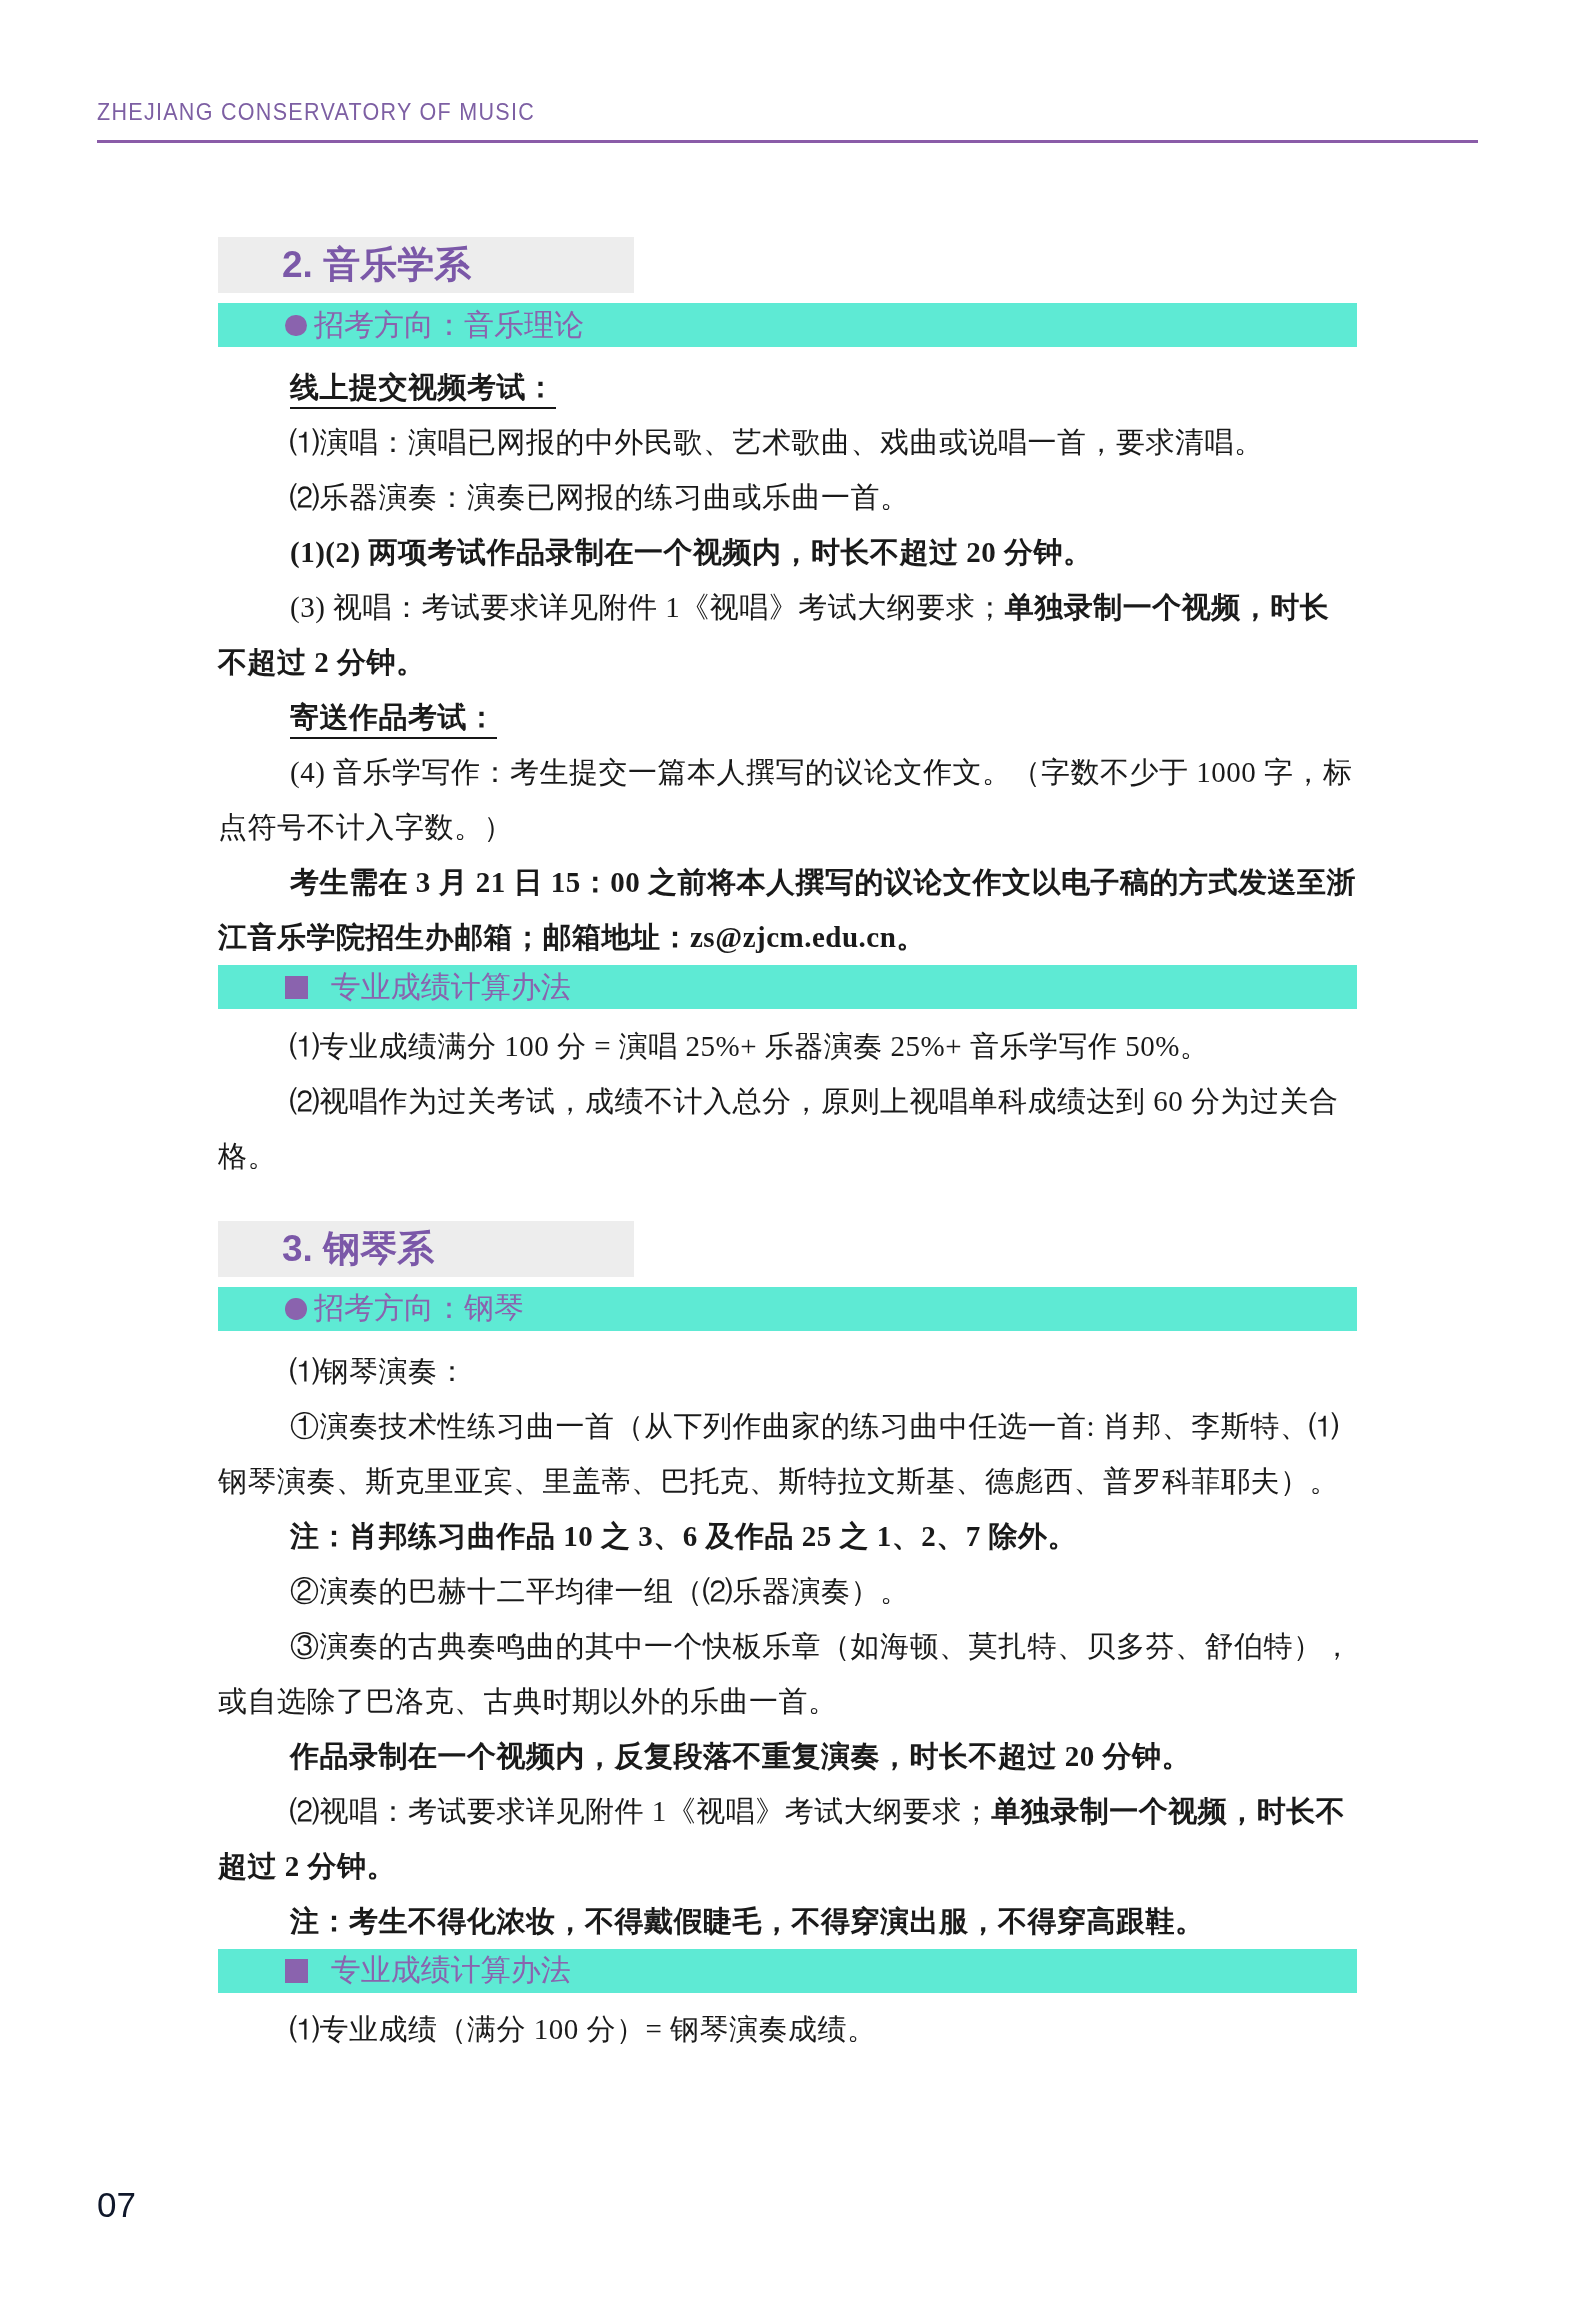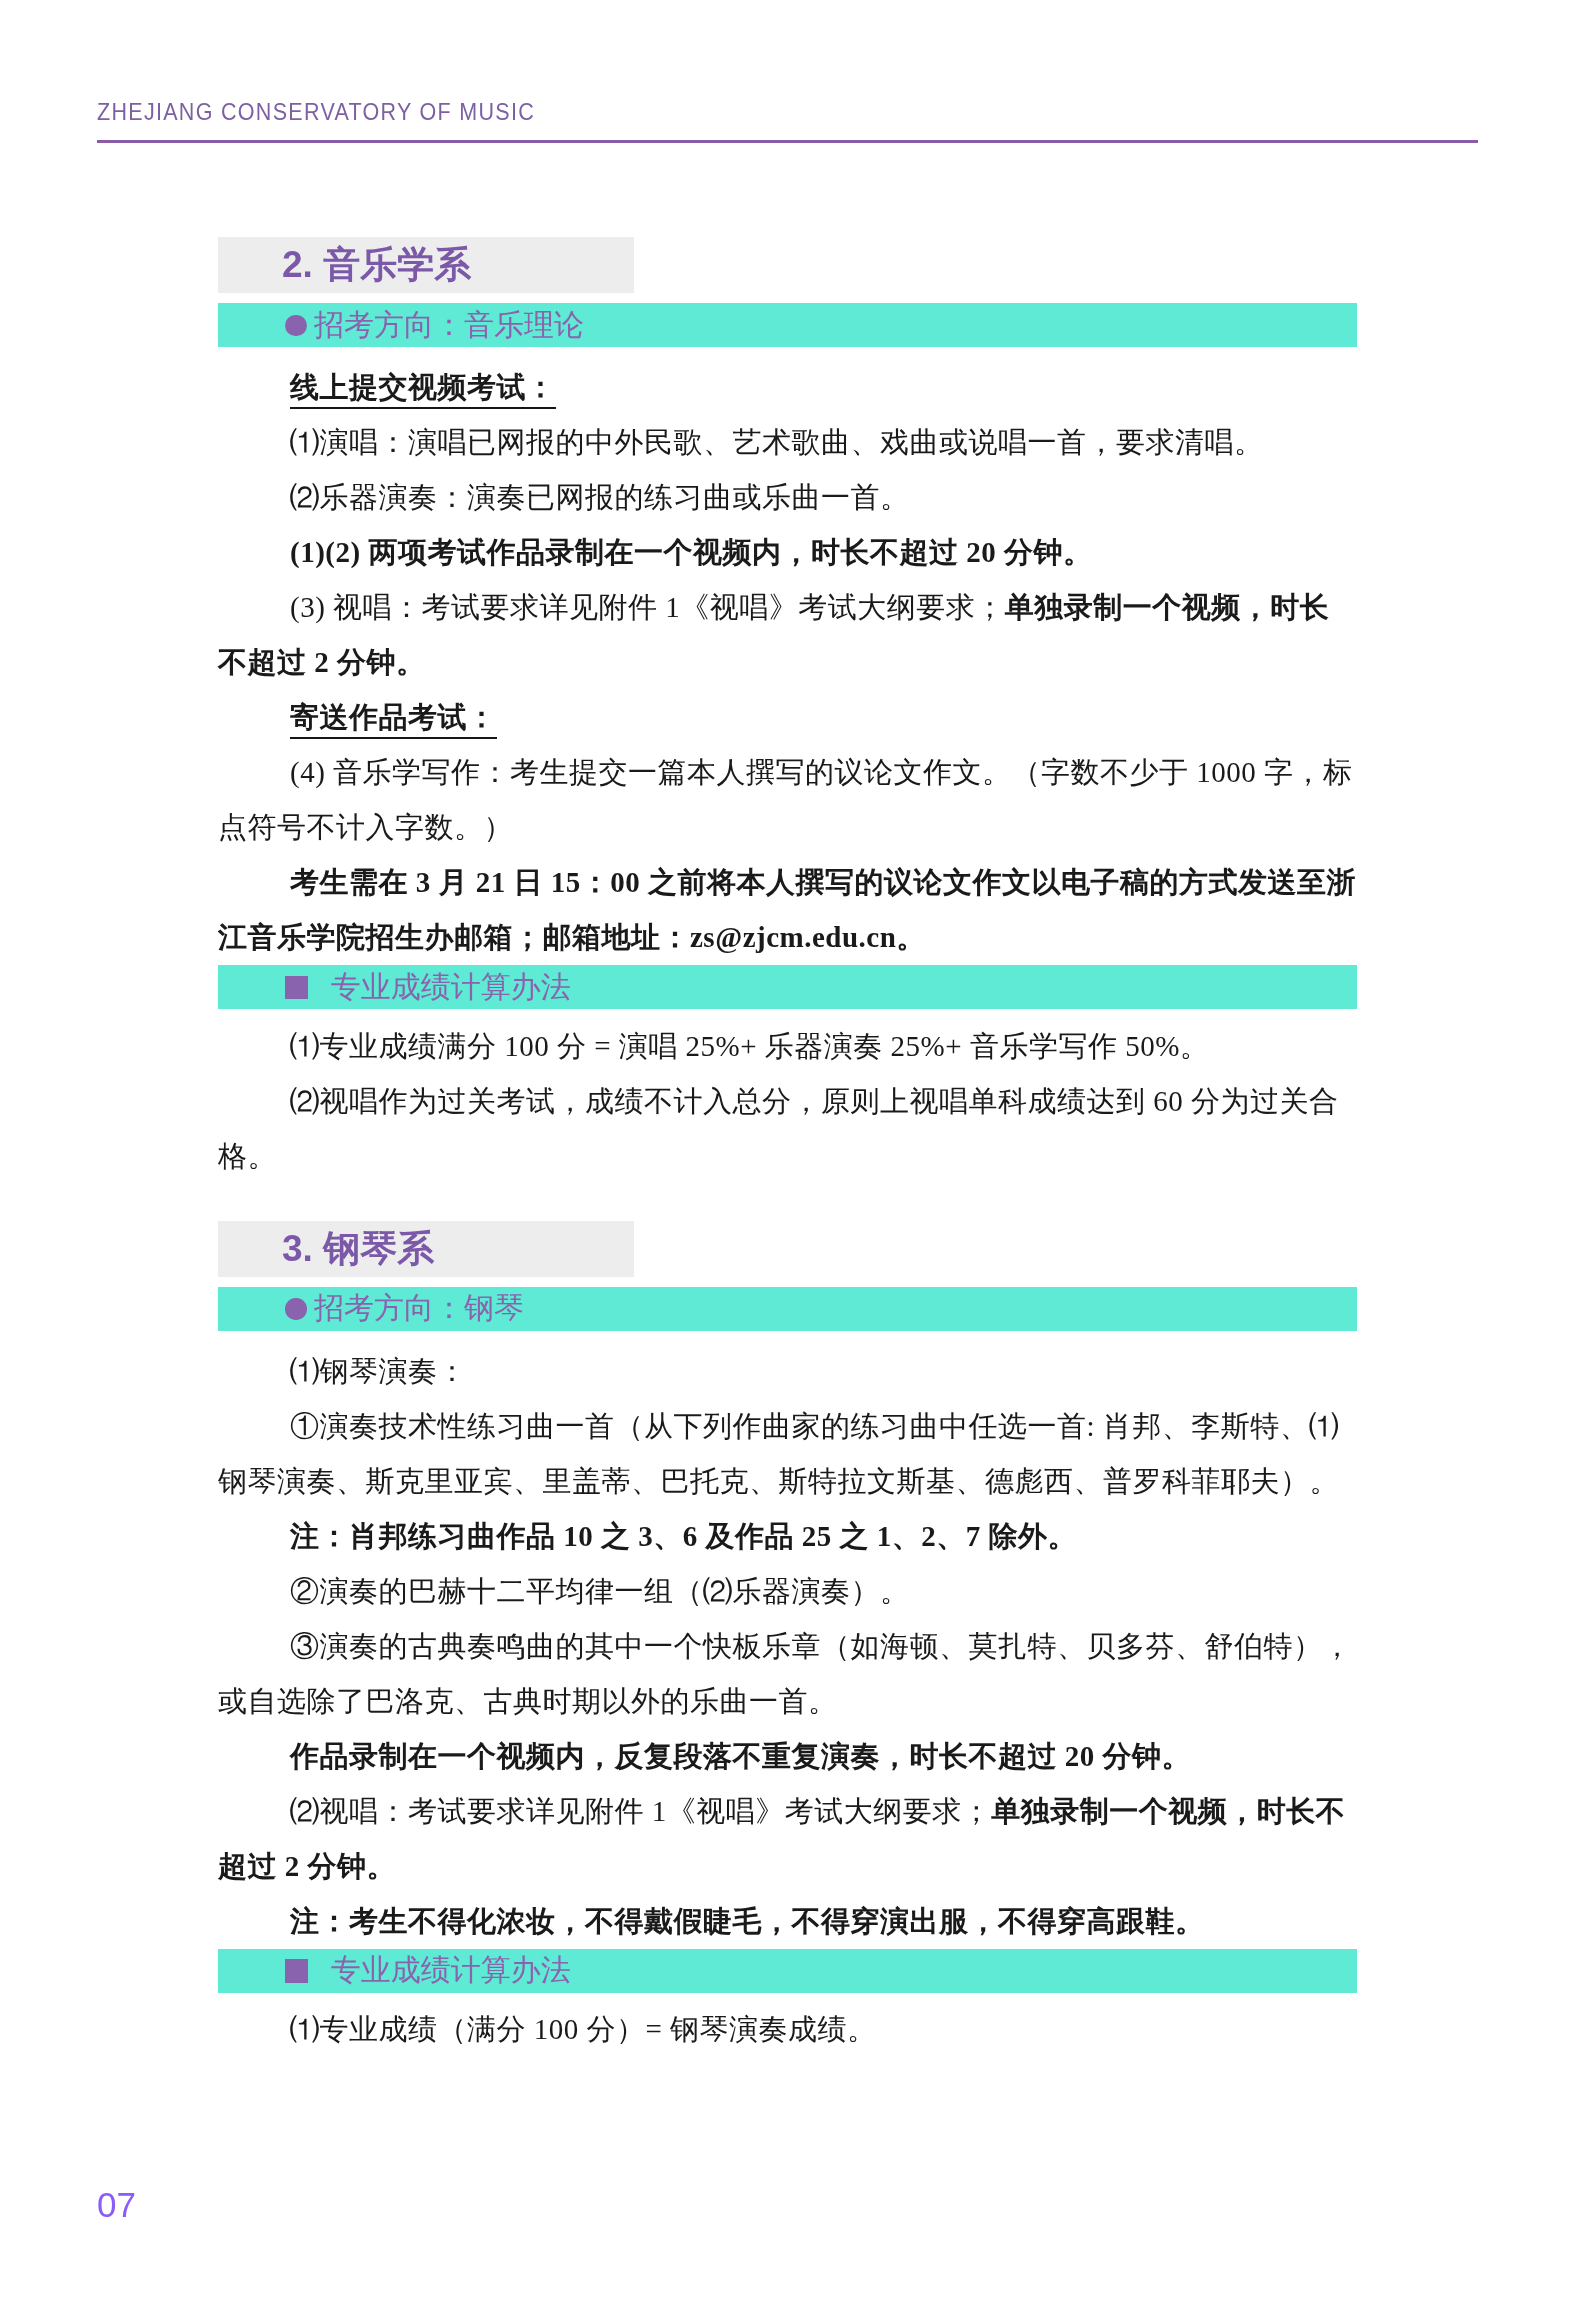--- a/index.html
+++ b/index.html
@@ -61,21 +61,21 @@
   .b{font-weight:700;}
   .u{
     border-bottom:2.8px solid #161616;
     padding-bottom:3.7px;
   }
   .gap-section{margin-top:37px;}
   .mt10{margin-top:9.4px;}
   
   .page-num{
     position:absolute;left:97px;top:2185px;
-    font-size:35px;color:#8b5cf6;
+    font-size:35px;color:#0f172a;
   }
 </style>
 </head>
 <body>
 
 <div class="brand">ZHEJIANG CONSERVATORY OF MUSIC</div>
 <hr class="rule">
 
 <div class="content">
 

